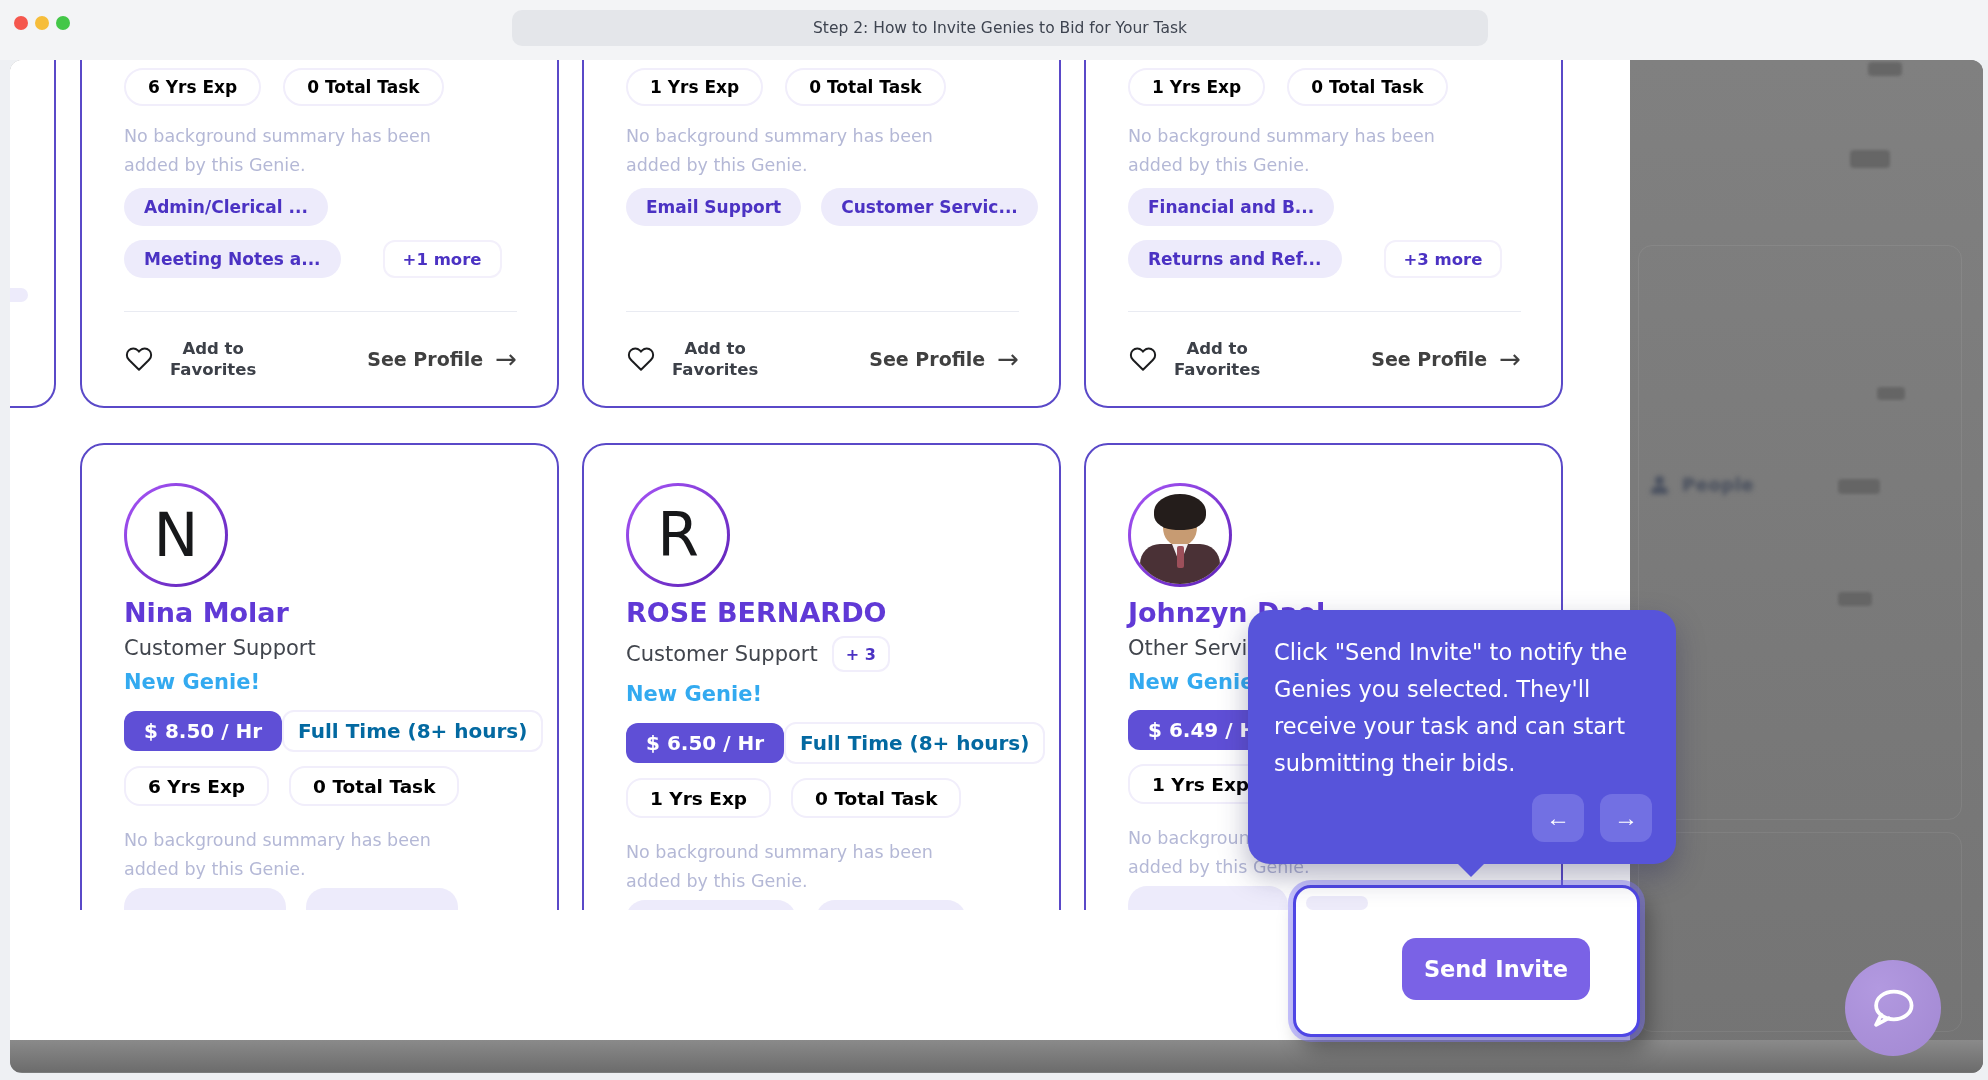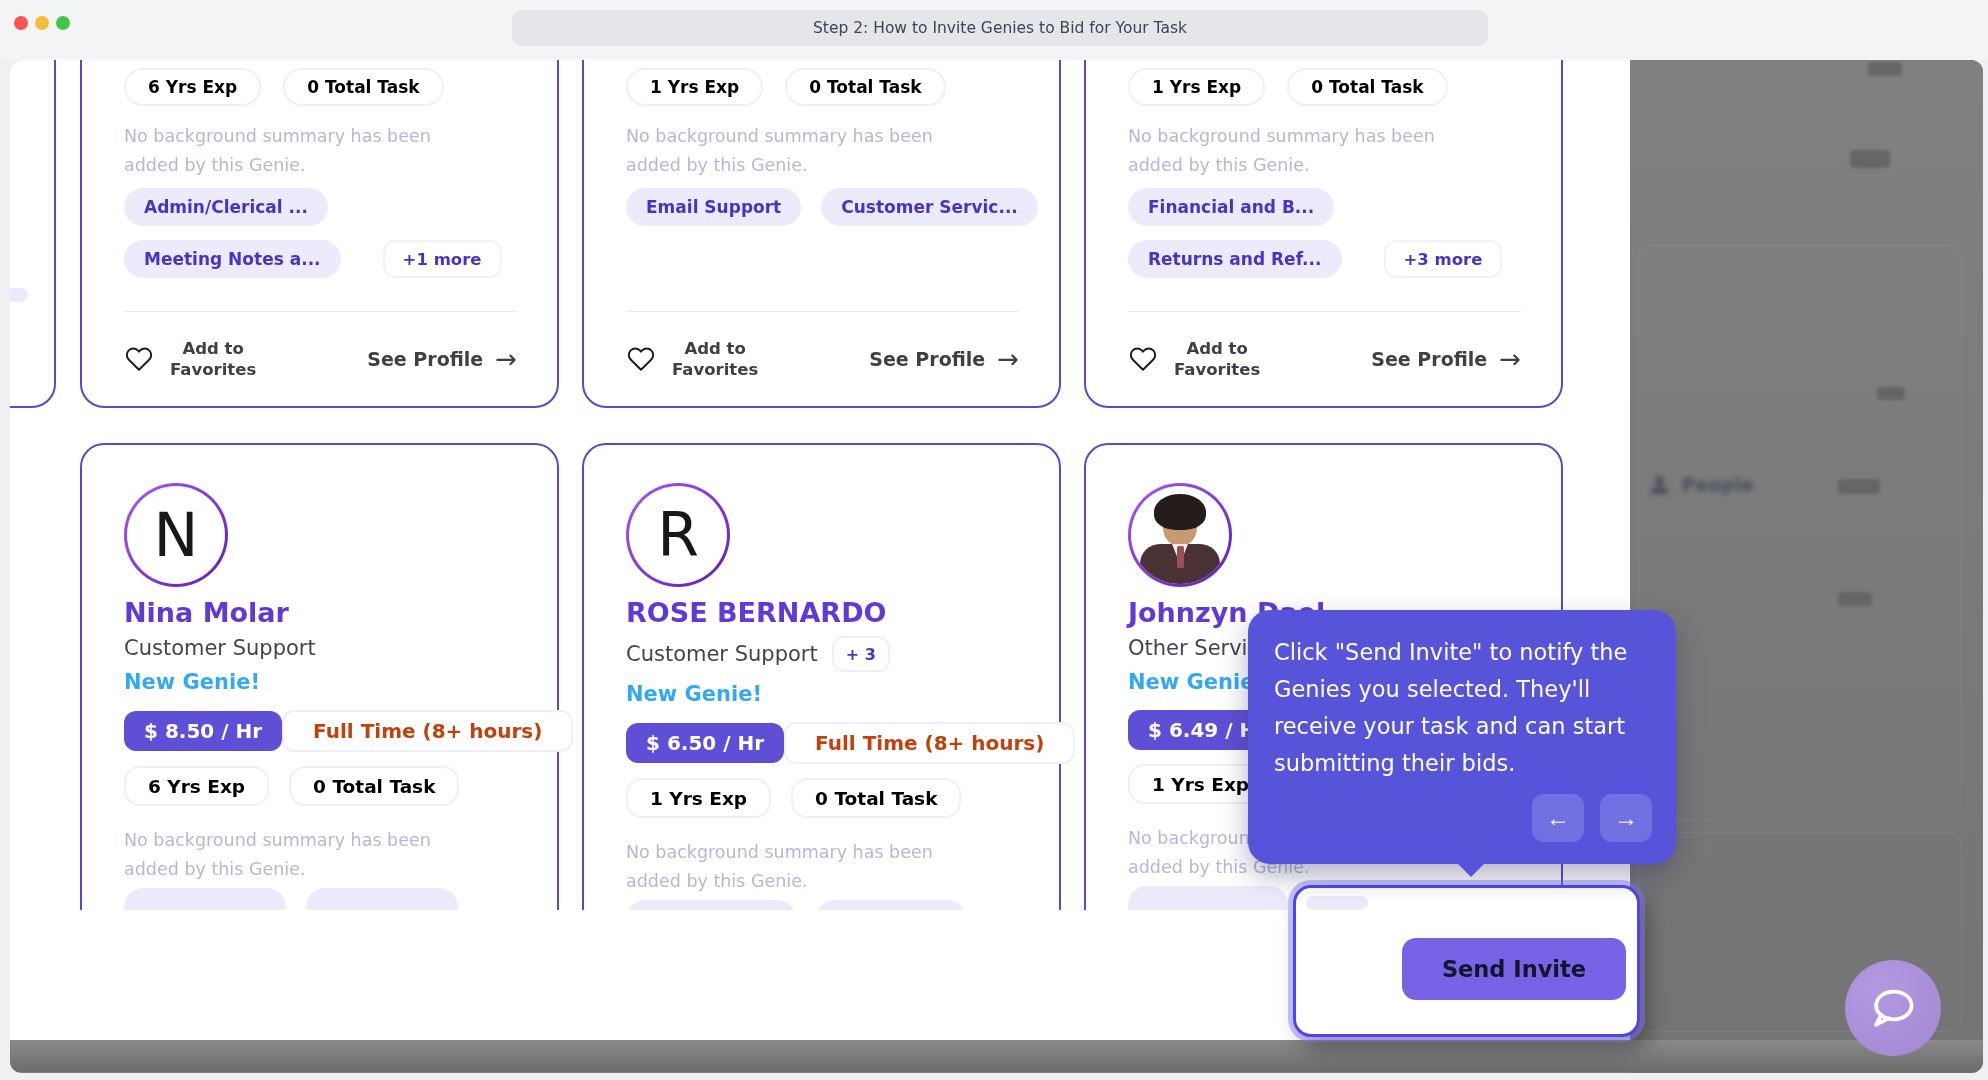--- a/index.html
+++ b/index.html
@@ -83,22 +83,22 @@
   .photo .tie { position:absolute; left:46px; top:60px; width:7px; height:22px; background:#9c4f5a; border-radius:2px; }
   .gname { margin-top:10px; color:#6039d6; font-weight:bold; font-size:27px; white-space:nowrap; }
   .role-row { margin-top:8px; display:flex; align-items:center; gap:14px; }
   .role { color:#41454d; font-size:21px; }
   .role-more { display:inline-flex; align-items:center; justify-content:center; height:36px; padding:0 12px;
     background:#fff; border:2px solid #f1eefb; border-radius:12px; color:#4b32c3; font-weight:bold; font-size:16px; }
   .new-genie { margin-top:10px; color:#33aaf0; font-weight:bold; font-size:21px; }
   .rate-row { margin-top:16px; display:flex; gap:0; align-items:center; }
   .price { display:inline-flex; align-items:center; justify-content:center; height:40px; padding:0 20px;
     background:#5f4fd6; border-radius:12px; color:#fff; font-weight:bold; font-size:20px; white-space:nowrap; }
-  .schedule { display:inline-flex; align-items:center; height:42px; padding:0 29px; background:#fff;
-    border:2px solid #f1eefb; border-radius:12px; color:#c2410c; font-weight:bold; font-size:20px; white-space:nowrap; }
+  .schedule { display:inline-flex; align-items:center; height:42px; padding:0 14px; background:#fff;
+    border:2px solid #f1eefb; border-radius:12px; color:#0369a1; font-weight:bold; font-size:20px; white-space:nowrap; }
   .exp-row { margin-top:14px; display:flex; gap:20px; }
   .stub-row { margin-top:4px; display:flex; gap:20px; }
   .stub { height:40px; border-radius:19px; background:#edebfb; }
 
   
   .partial-card { position:absolute; left:-34px; top:-30px; width:80px; height:378px;
     background:#fff; border:2px solid #5a49c8; border-radius:24px; }
   .partial-card .stub { position:absolute; left:16px; top:256px; width:34px; height:14px; border-radius:7px; }
 
   
@@ -108,22 +108,22 @@
   .tooltip-nav { position:absolute; right:24px; bottom:22px; display:flex; gap:16px; }
   .nav-btn { width:52px; height:48px; border-radius:12px; background:#7270e3; border:none; color:#fff;
     font-size:24px; display:flex; align-items:center; justify-content:center; cursor:pointer; }
   .tooltip-caret { position:absolute; left:1444px; top:800px; width:0; height:0; z-index:7;
     border-left:17px solid transparent; border-right:17px solid transparent; border-top:17px solid #5754da; }
 
   .hl-box { position:absolute; left:1283px; top:825px; width:347px; height:152px; background:#fff;
     border:3px solid #4f46e5; border-radius:18px; z-index:5;
     box-shadow:0 0 0 5px rgba(131,123,255,.45), 8px 12px 22px rgba(0,0,0,.35); }
   .hl-box .ghost-tag { position:absolute; left:10px; top:8px; width:62px; height:14px; background:#edebfa; border-radius:7px; }
-  .send-invite { position:absolute; left:106px; top:50px; width:224px; height:62px; background:#7a62e6;
-    border:none; border-radius:14px; color:#0f172a; font-weight:bold; font-size:22.5px;
+  .send-invite { position:absolute; left:106px; top:50px; width:188px; height:62px; background:#7a62e6;
+    border:none; border-radius:14px; color:#ffffff; font-weight:bold; font-size:22.5px;
     font-family:inherit; cursor:pointer; }
 </style>
 </head>
 <body>
 
 <div class="titlebar">
   <div class="traffic">
     <div class="light red"></div>
     <div class="light yellow"></div>
     <div class="light green"></div>

